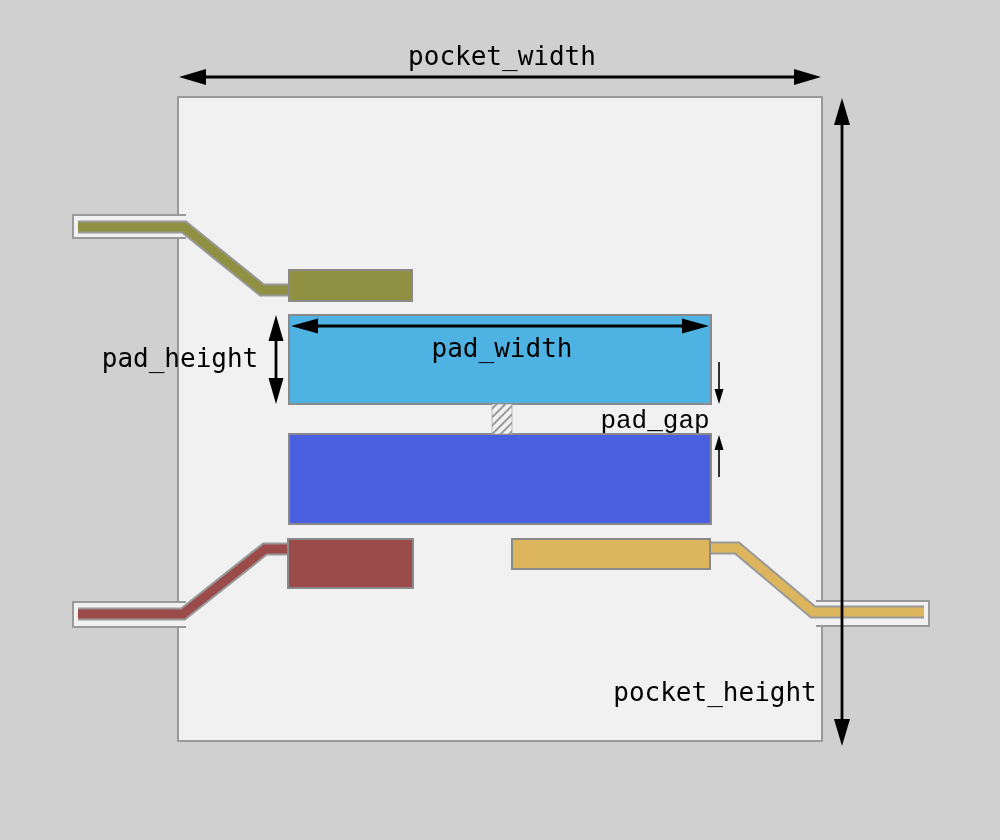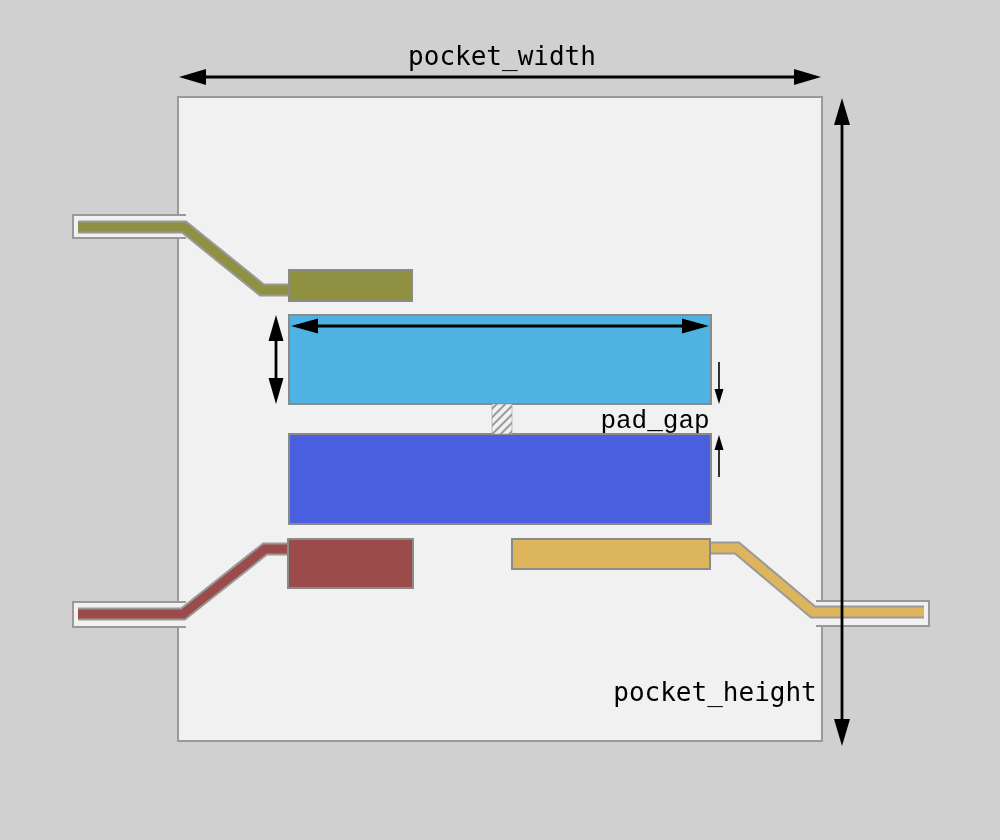--- a/index.html
+++ b/index.html
@@ -133,19 +133,21 @@
       <polygon points="719,404 714.5,389 723.5,389" class="arrow-head"></polygon>
     </g>
     <g>
       <line x1="719" y1="477" x2="719" y2="447" class="arrow-line-small"></line>
       <polygon points="719,435 714.5,450 723.5,450" class="arrow-head"></polygon>
     </g>
   </svg>
 
   <div class="dim-label" style="left: 502px; top: 56px;">pocket_width</div>
 
+  <div class="dim-label" style="left: 180px; top: 358px;">pad_height</div>
 
+  <div class="dim-label" style="left: 502px; top: 348px;">pad_width</div>
 
   <div class="dim-label" style="left: 655px; top: 421px; font-family: Liberation Mono, monospace;">pad_gap</div>
 
   <div class="dim-label" style="left: 715px; top: 692px; text-align: center;">pocket_height</div>
 
 </div>
 
 </body></html>

